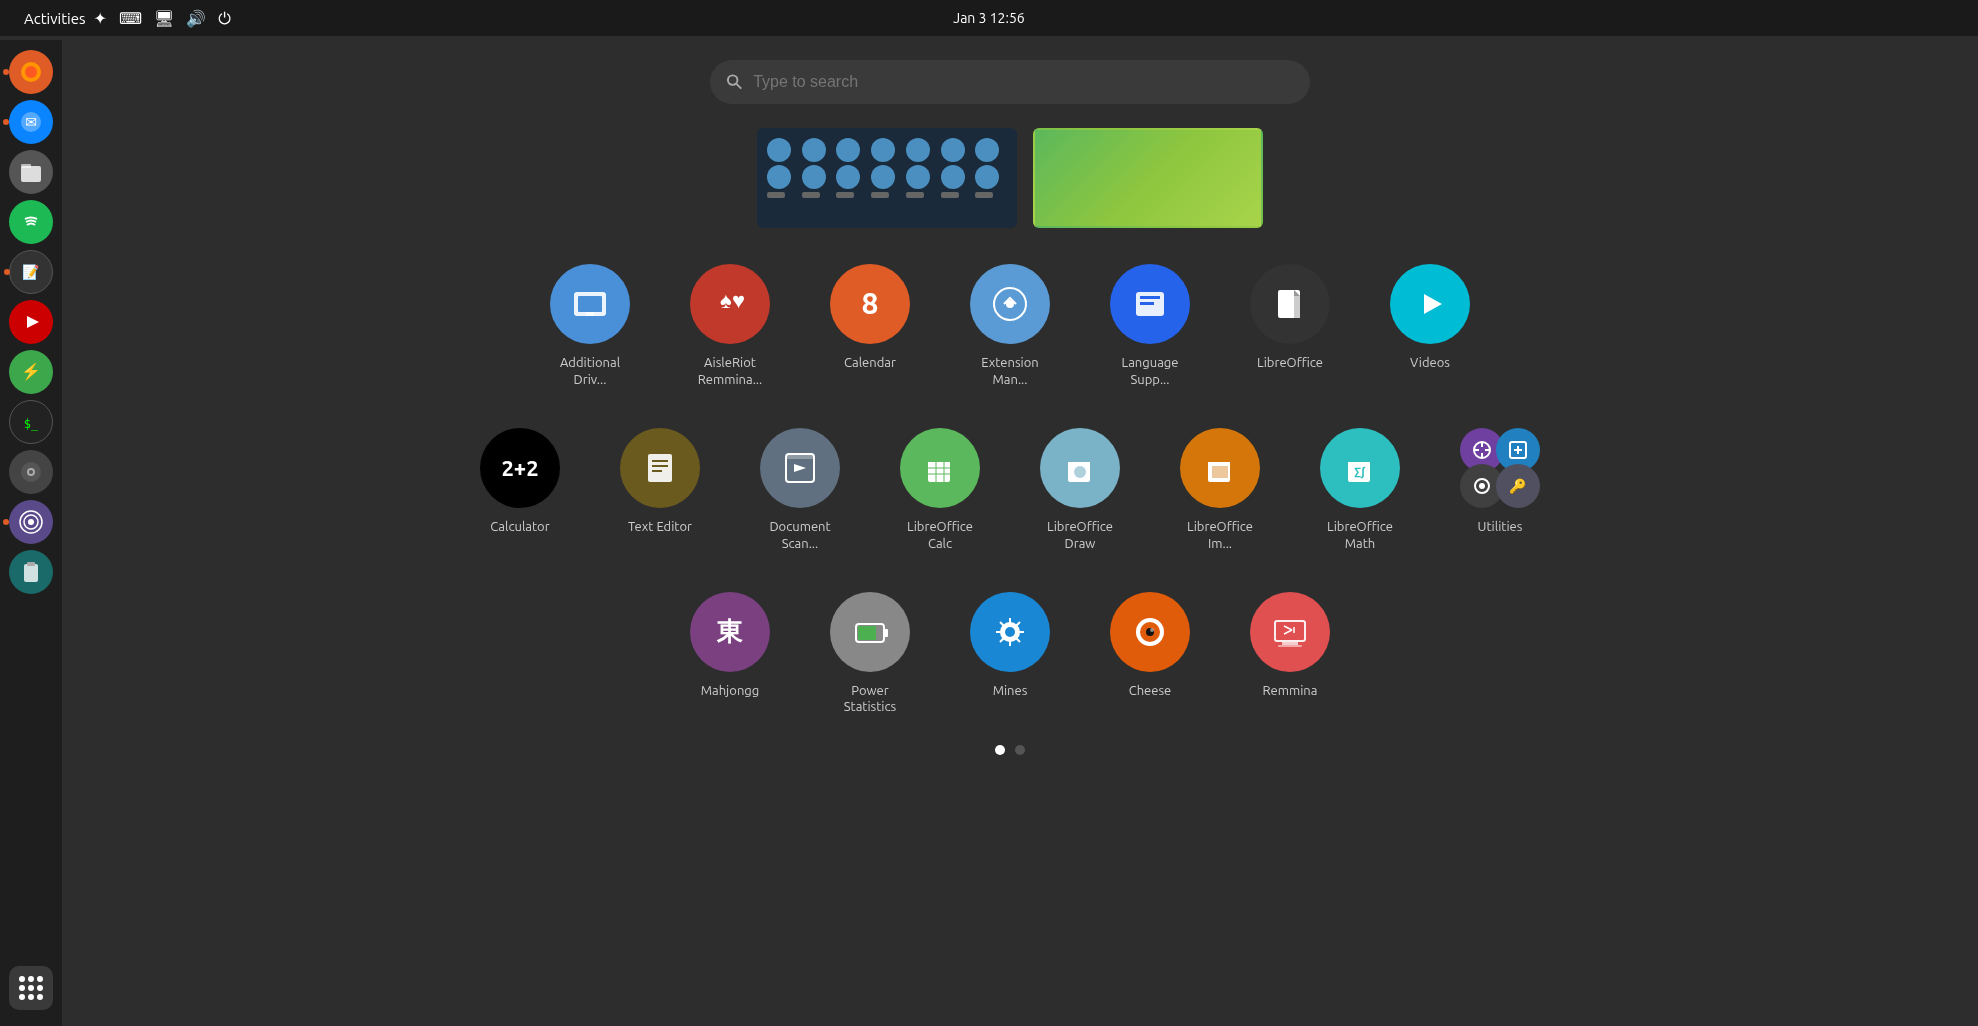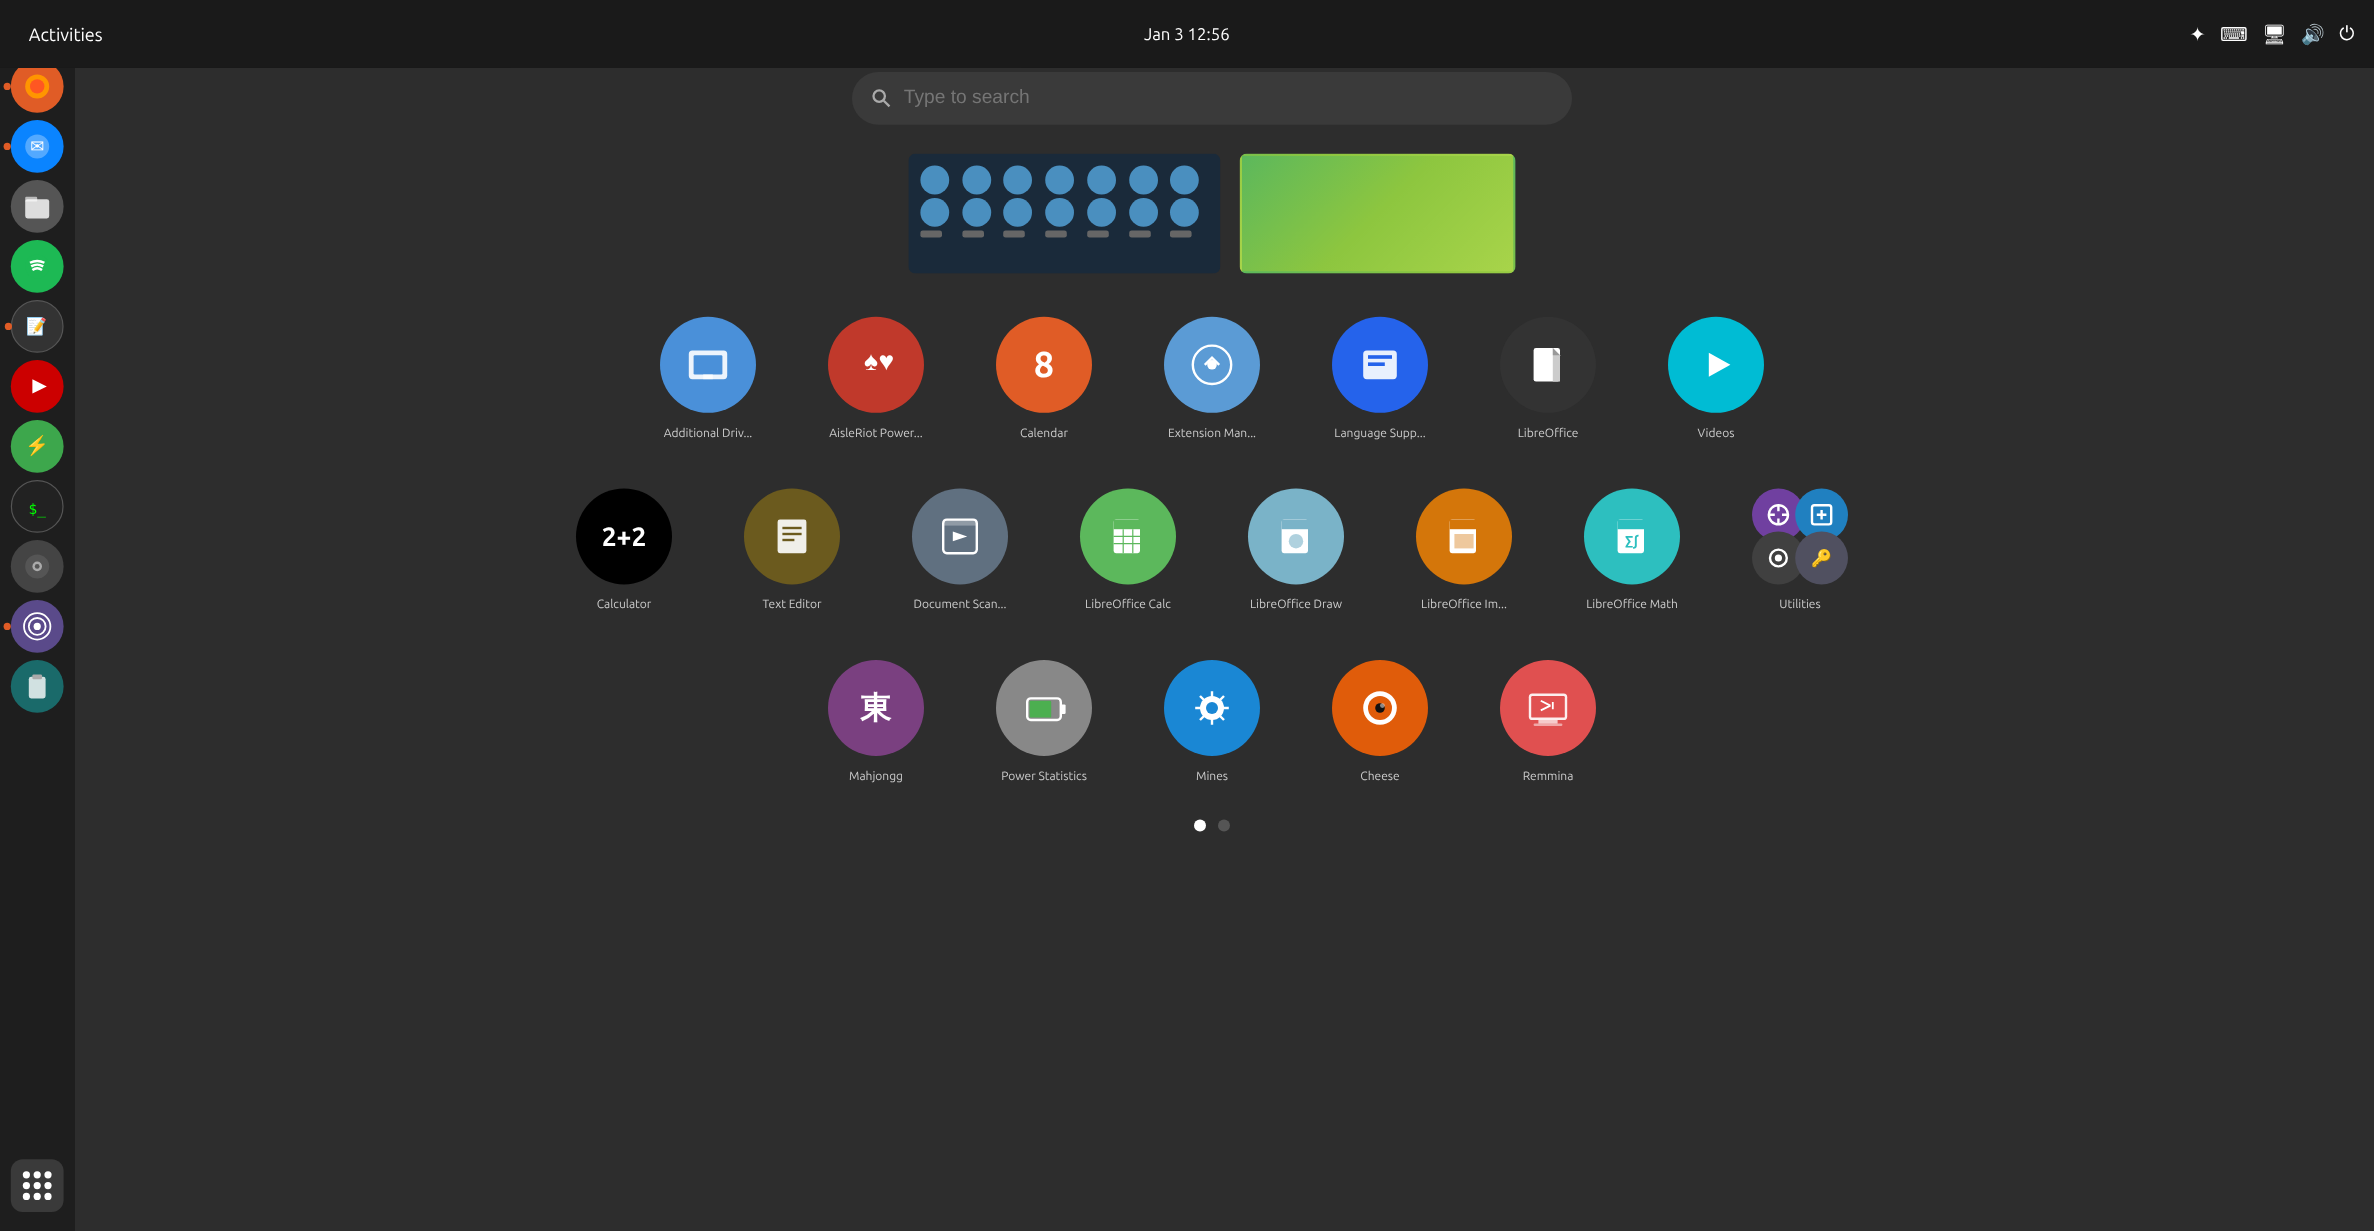--- a/index.html
+++ b/index.html
@@ -9,25 +9,24 @@
       background: #2d2d2d;
       font-family: 'Ubuntu', 'Segoe UI', sans-serif;
       overflow: hidden;
       color: white;
     }
 
     
     #topbar {
       position: fixed;
       top: 0; left: 0; right: 0;
-      height: 56px;
+      height: 36px;
       background: #1a1a1a;
       display: flex;
       align-items: center;
-      justify-content: space-between;
       padding: 0 16px;
       z-index: 100;
     }
     #activities-btn {
       font-size: 15px;
       color: white;
       cursor: pointer;
       padding: 4px 8px;
     }
     #clock {
@@ -205,21 +204,21 @@
       border-radius: 50%;
       display: flex;
       align-items: center;
       justify-content: center;
       font-size: 32px;
       font-weight: bold;
       color: white;
       flex-shrink: 0;
     }
     .app-label {
-      font-size: 10px;
+      font-size: 13px;
       color: #ccc;
       text-align: center;
       line-height: 1.3;
     }
 
     
     #page-dots {
       display: flex;
       gap: 10px;
       margin-top: 30px;
@@ -405,21 +404,21 @@
         <span class="app-label">Additional Driv...</span>
       </div>
 
       <div class="app-item">
         <div class="app-icon" style="background:#c0392b;">
           <svg width="44" height="44" viewBox="0 0 44 44">
             <text x="12" y="26" font-size="22" fill="white">♠</text>
             <text x="24" y="26" font-size="22" fill="white">♥</text>
           </svg>
         </div>
-        <span class="app-label">AisleRiot Power...</span>
+        <span class="app-label">AisleRiot Remmina...</span>
       </div>
 
       <div class="app-item">
         <div class="app-icon" style="background:#e05c26;">
           <svg width="44" height="44" viewBox="0 0 44 44">
               <text x="22" y="32" text-anchor="middle" font-size="30" fill="white" font-weight="bold">8</text>
             </svg>
         </div>
         <span class="app-label">Calendar</span>
       </div>

